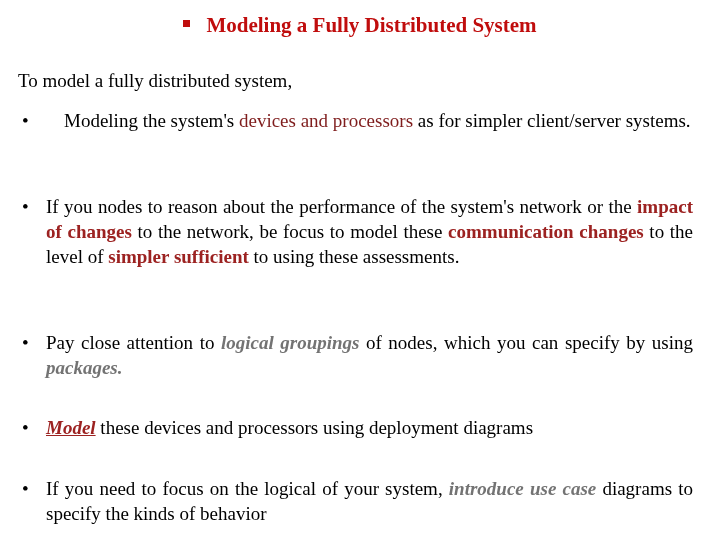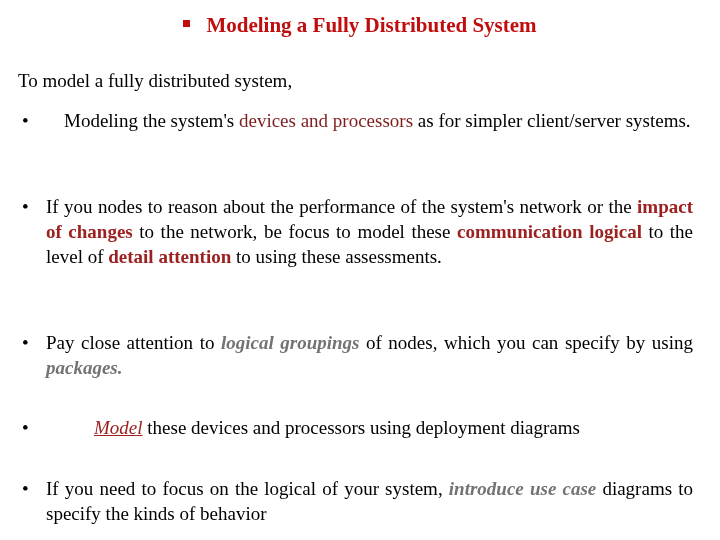--- a/index.html
+++ b/index.html
@@ -89,42 +89,42 @@
   .b1 { top: 108px; }
   .b1 .body { text-indent: 18px; }
   .b2 { top: 194px; }
   .b3 { top: 330px; }
   .b4 { top: 415px; }
   .b5 { top: 476px; }
 
   
   .red        { color: #7f1d1d; }
   .red-bold   { color: #9C2221; font-weight: bold; }
-  .red-bi-u   { color: #9C2221; font-weight: normal; font-style: italic; text-decoration: underline; margin-left: 48px; }
+  .red-bi-u   { color: #9C2221; font-weight: bold; font-style: italic; text-decoration: underline; }
   .bi         { font-weight: bold; font-style: italic; color: #737373; }
 </style>
 </head>
 <body>
 
 <div class="slide">
 
   <div class="title-row">
     <span class="title-bullet"></span><span class="title-text">Modeling a Fully Distributed System</span>
   </div>
 
   <div class="lead">To model a fully distributed system,</div>
 
   <div class="bullet b1 justify">
     <span class="marker">•</span>
     <span class="body"><span>Modeling the system's </span><span class="red">devices and processors</span><span> as for simpler client/server systems.</span></span>
   </div>
 
   <div class="bullet b2 justify">
     <span class="marker">•</span>
-    <span class="body"><span>If you nodes to reason about the performance of the system's network or the </span><span class="red-bold">impact of changes</span><span> to the network, be focus to model these </span><span class="red-bold">communication logical</span><span> to the level of </span><span class="red-bold">detail attention</span><span> to using these assessments.</span></span>
+    <span class="body"><span>If you nodes to reason about the performance of the system's network or the </span><span class="red-bold">impact of changes</span><span> to the network, be focus to model these </span><span class="red-bold">communication changes</span><span> to the level of </span><span class="red-bold">simpler sufficient</span><span> to using these assessments.</span></span>
   </div>
 
   <div class="bullet b3 justify">
     <span class="marker">•</span>
     <span class="body"><span>Pay close attention to </span><span class="bi">logical groupings</span><span> of nodes, which you can specify by using </span><span class="bi">packages.</span></span>
   </div>
 
   <div class="bullet b4">
     <span class="marker">•</span>
     <span class="body"><span class="red-bi-u">Model</span><span> these devices and processors using deployment diagrams</span></span>

